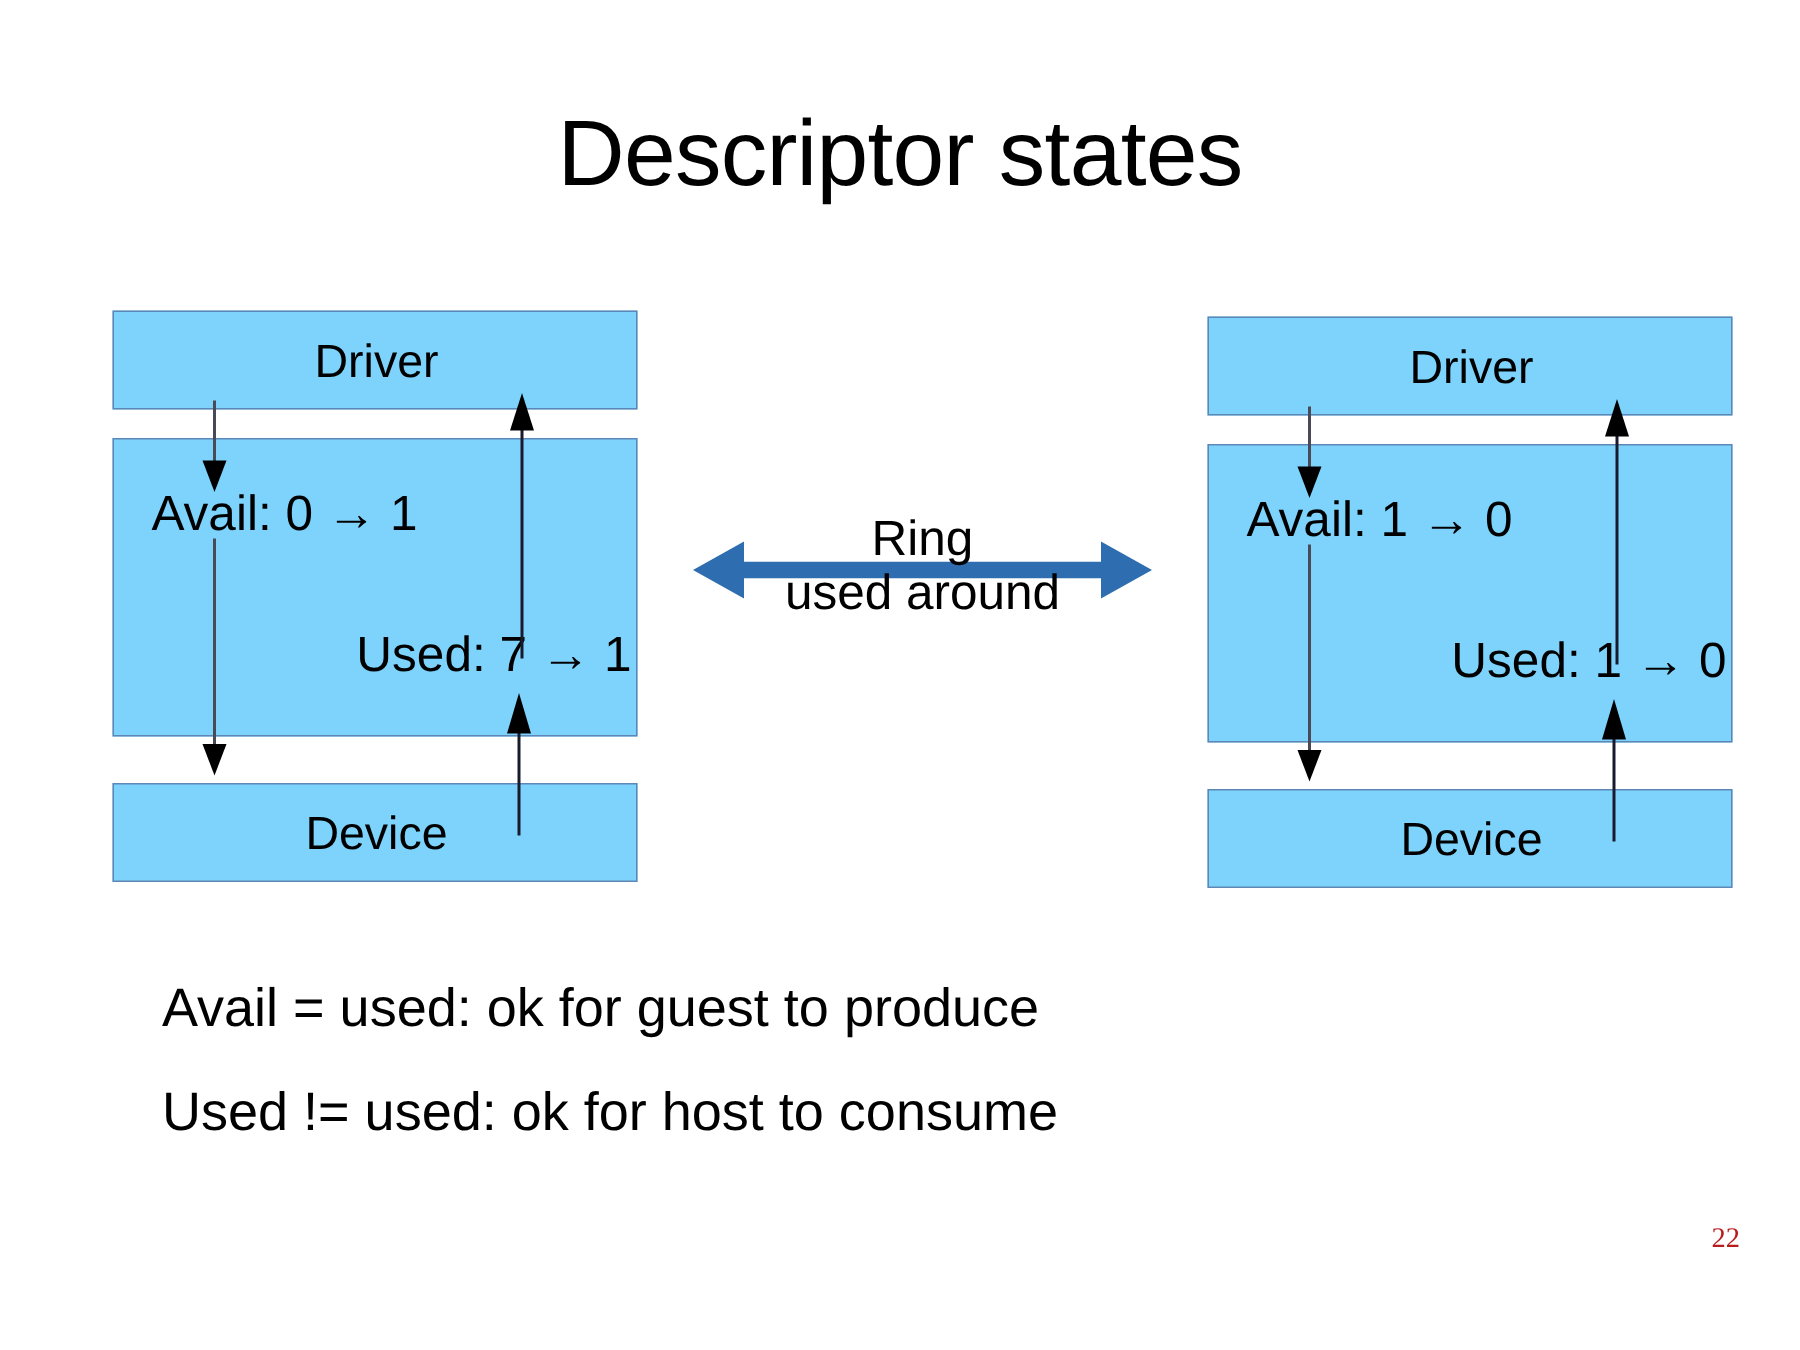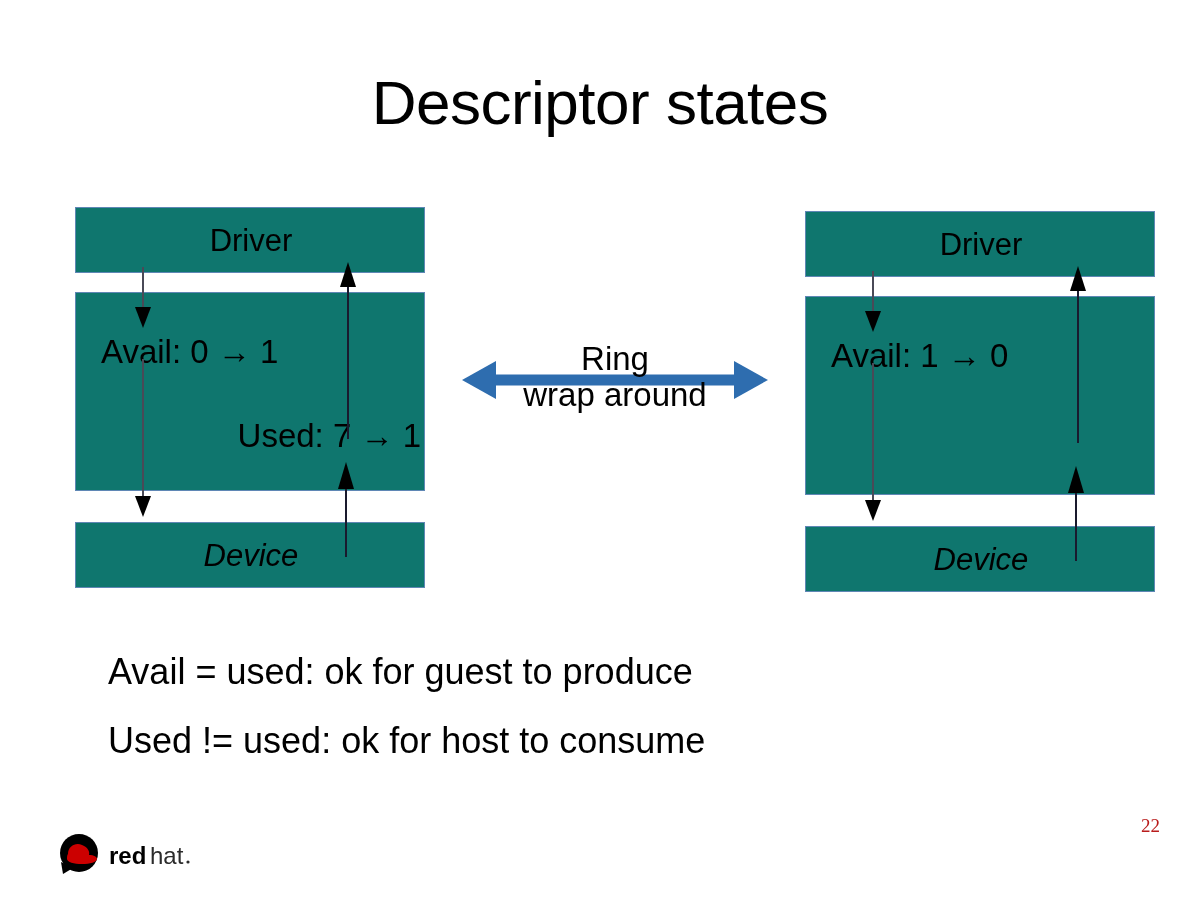--- a/index.html
+++ b/index.html
@@ -41,51 +41,51 @@
     position: absolute;
     width: 350px;
   }
   .diagram.left  { left: 75px;  top: 207px; }
   .diagram.right { left: 805px; top: 211px; }
 
   .band {
     position: absolute;
     left: 0;
     width: 350px;
-    background: #0f766e;
+    background: #7dd3fc;
     border: 1px solid #5F87B5;
     box-sizing: border-box;
   }
   .band-driver { top: 0px;   height: 66px; }
   .band-ring   { top: 85px;  height: 199px; }
   .band-device { top: 315px; height: 66px; }
 
   .band-label {
     position: absolute;
     left: 0;
     width: 350px;
     text-align: center;
     font-size: 31px;
     line-height: 1;
     color: #000000;
     white-space: nowrap;
   }
   .band-driver .band-label { top: 17px; }
-  .band-device .band-label { top: 17px; font-style: italic; }
+  .band-device .band-label { top: 17px; }
 
   .state-line {
     position: absolute;
     font-size: 33px;
     line-height: 1;
     color: #000000;
     white-space: nowrap;
   }
   .state-avail {
     left: 25px;
-    top: 42px;
+    top: 32px;
     text-align: center;
   }
   .state-used {
     right: 3px;
     top: 126px;
     text-align: right;
   }
 
   
   .arrow-svg {
@@ -207,20 +207,21 @@
   </div>
 
   <div class="diagram right">
 
     <div class="band band-driver">
       <div class="band-label">Driver</div>
     </div>
 
     <div class="band band-ring">
       <div class="state-line state-avail">Avail: 1 → 0</div>
+      <div class="state-line state-used">Used: 1 → 0</div>
     </div>
 
     <div class="band band-device">
       <div class="band-label">Device</div>
     </div>
 
     <svg class="arrow-svg" viewBox="0 0 350 385">
       <g>
         <line x1="68" y1="60" x2="68" y2="104" stroke="#4A4A57" stroke-width="2"></line>
         <polygon points="60,100 76,100 68,121" fill="#000000"></polygon>
@@ -240,38 +241,24 @@
     </svg>
   </div>
 
   <div class="ring-wrap">
     <svg class="ring-arrow-svg" viewBox="0 0 306 80">
       <line x1="26" y1="38" x2="280" y2="38" stroke="#2E6DAF" stroke-width="11"></line>
       <polygon points="0,38 34,19 34,57" fill="#2E6DAF"></polygon>
       <polygon points="306,38 272,19 272,57" fill="#2E6DAF"></polygon>
     </svg>
     <div class="ring-text ring-text-top">Ring</div>
-    <div class="ring-text ring-text-bottom">wrap around</div>
+    <div class="ring-text ring-text-bottom">used around</div>
   </div>
 
   <div class="bullets">
     <div class="bullet-line">Avail = used: ok for guest to produce</div>
     <div class="bullet-line">Used != used: ok for host to consume</div>
   </div>
 
-  <div class="logo">
-    <svg class="logo-svg" width="150" height="42" viewBox="0 0 150 42">
-
-      <circle cx="22" cy="19" r="19" fill="#000000"></circle>
-      <path d="M4 28 L6 40 L16 34 Z" fill="#000000"></path>
-
-      <path d="M11 20 C11 12, 19 8, 25 11 C31 13, 33 18, 32 21 C37 21, 40 23, 40 25 C40 28, 33 30, 25 30 C17 30, 10 28, 10 25 C10 23, 10 21, 11 20 Z" fill="#CC0000"></path>
-      <path d="M12 24 C18 26, 30 26, 38 24 C36 27, 30 29, 25 29 C19 29, 14 27, 12 24 Z" fill="#CC0000"></path>
-
-      <text x="52" y="30" font-family="Liberation Sans, sans-serif" font-size="24" font-weight="bold" fill="#000000">red</text>
-      <text x="93" y="30" font-family="Liberation Sans, sans-serif" font-size="24" font-weight="400" fill="#2B2B2B">hat</text>
-      <circle cx="131" cy="28" r="1.6" fill="#2B2B2B"></circle>
-    </svg>
-  </div>
 
   <div class="page-number">22</div>
 
 </div>
 
 </body></html>

